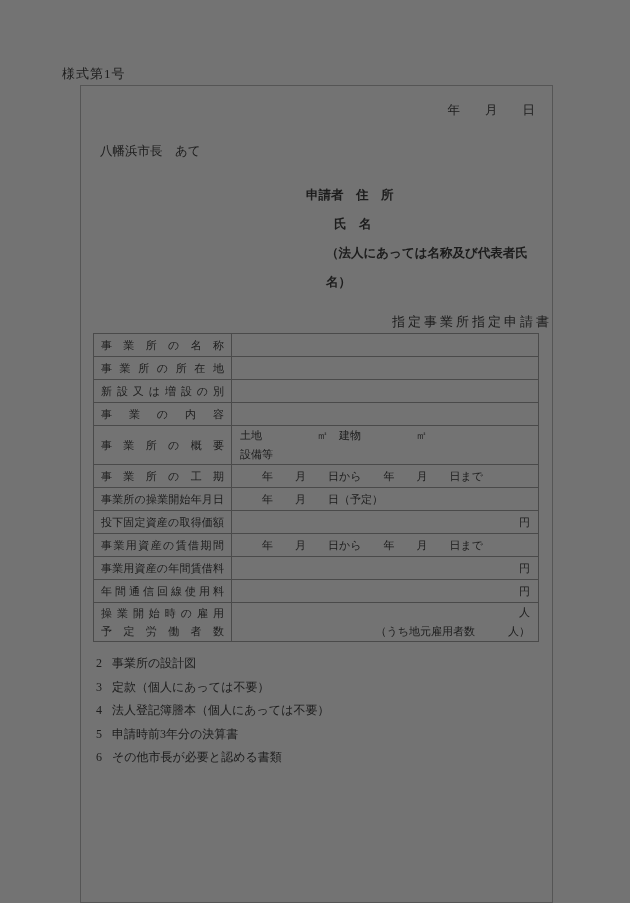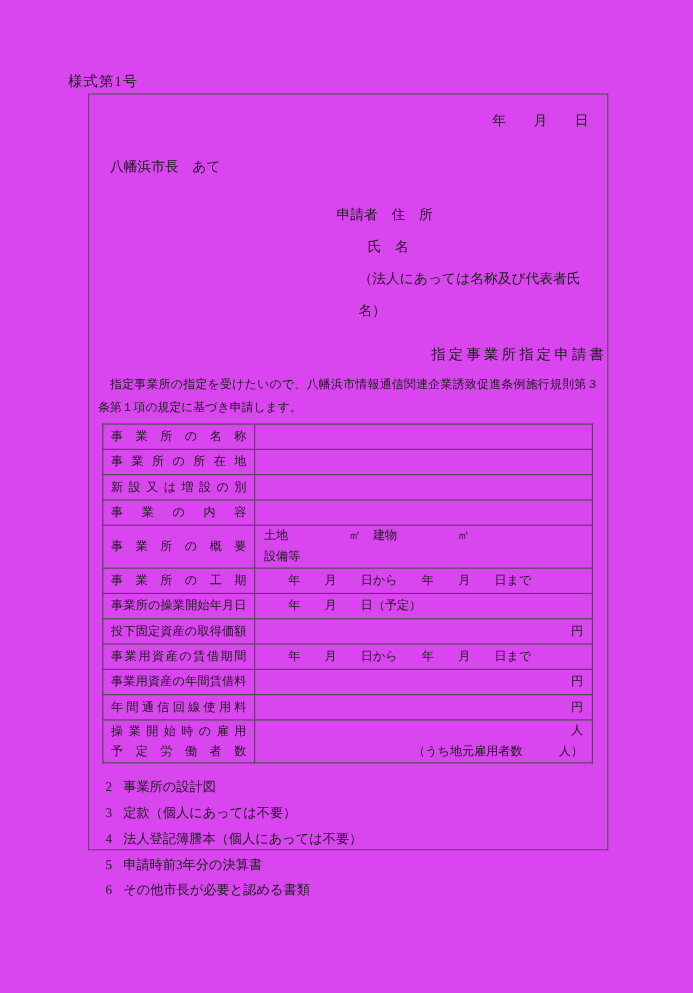--- a/index.html
+++ b/index.html
@@ -1,57 +1,58 @@
 <!DOCTYPE html>
 <html lang="ja"><head>
 <meta charset="utf-8">
 <style>
   * { margin: 0; padding: 0; box-sizing: border-box; }
   html, body { background: #ffffff; }
   .page {
     position: relative;
     width: 630px;
     height: 903px;
-    background: #d946ef;
+    background: #737373;
     color: #1c1c1c;
     font-family: "Liberation Serif", "DejaVu Serif", serif;
     overflow: hidden;
   }
   .form-number {
     padding-top: 66px;
     padding-left: 62px;
     font-size: 13px;
     line-height: 15px;
     letter-spacing: 1px;
   }
   .outer-box {
     margin-left: 80px;
     margin-top: 4px;
     width: 473px;
-    height: 688px;
+    height: 818px;
     border: 1px solid #555555;
   }
   .date-line {
     padding-top: 17px;
     padding-right: 17px;
     text-align: right;
     font-size: 12.5px;
     line-height: 15px;
   }
   .addressee {
     margin-top: 26px;
     padding-left: 19px;
     font-size: 12.5px;
     line-height: 15px;
   }
   .applicant {
     margin-top: 22px;
     padding-left: 225px;
     font-size: 12.5px;
     line-height: 29px;
+    font-weight: bold;
   }
   .applicant .line2 { padding-left: 28px; }
   .applicant .line3 { padding-left: 20px; }
   .doc-title {
     margin-top: 17px;
     text-align: right;
     font-size: 13px;
     letter-spacing: 3px;
     line-height: 16px;
   }
@@ -113,21 +114,20 @@
     <div class="addressee">八幡浜市長　あて</div>
 
     <div class="applicant">
       <div class="line1">申請者　住　所</div>
       <div class="line2">氏　名</div>
       <div class="line3">（法人にあっては名称及び代表者氏名）</div>
     </div>
 
     <div class="doc-title">指定事業所指定申請書</div>
 
-    <p class="statement">指定事業所の指定を受けたいので、八幡浜市情報通信関連企業誘致促進条例施行規則第３条第１項の規定に基づき申請します。</p>
 
     <table class="app-table">
       <tbody>
           <tr class="row-single">
             <td class="cell-label">
               <div class="dist">
                 <span>事</span>
                 <span>業</span>
                 <span>所</span>
                 <span>の</span>

